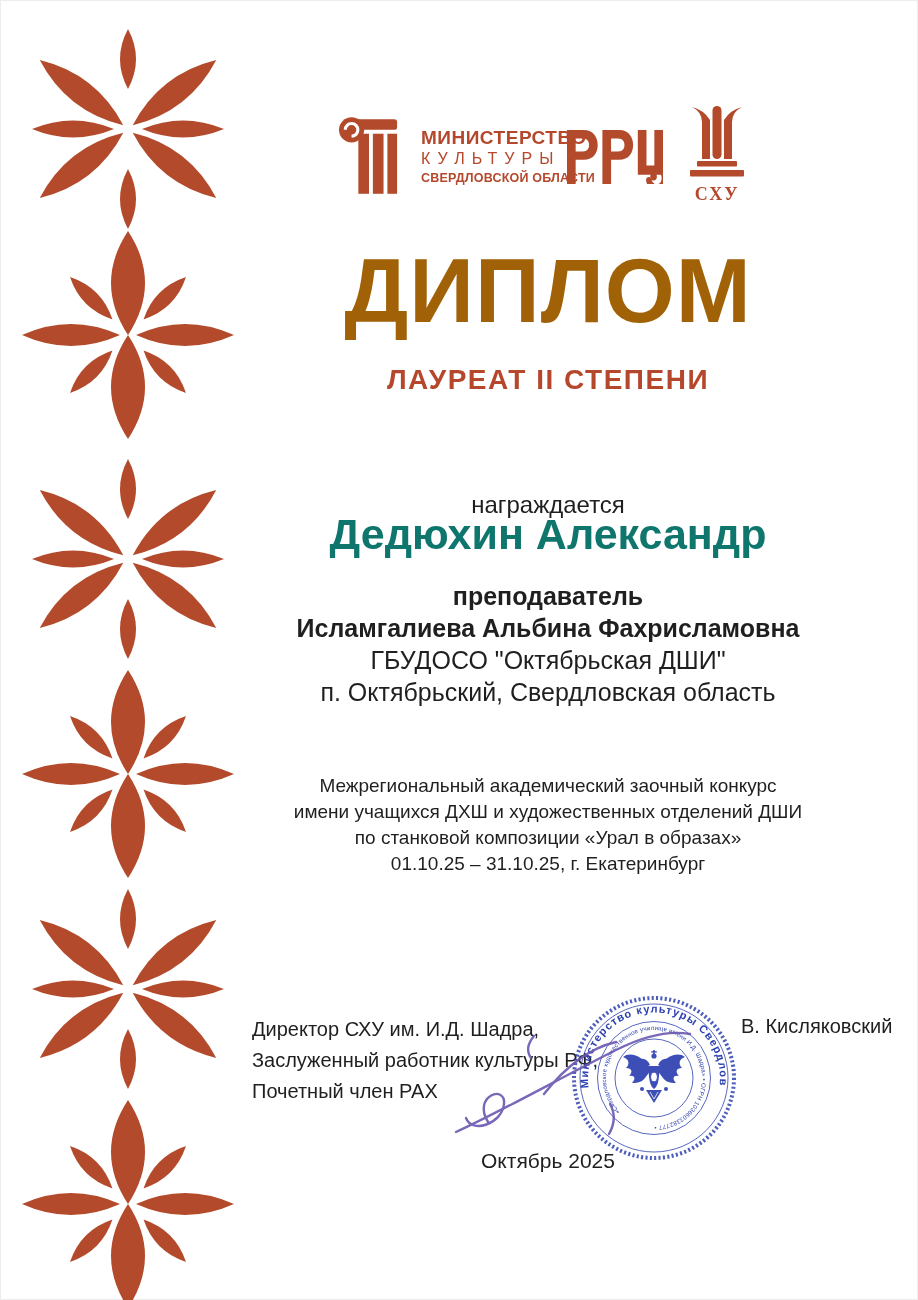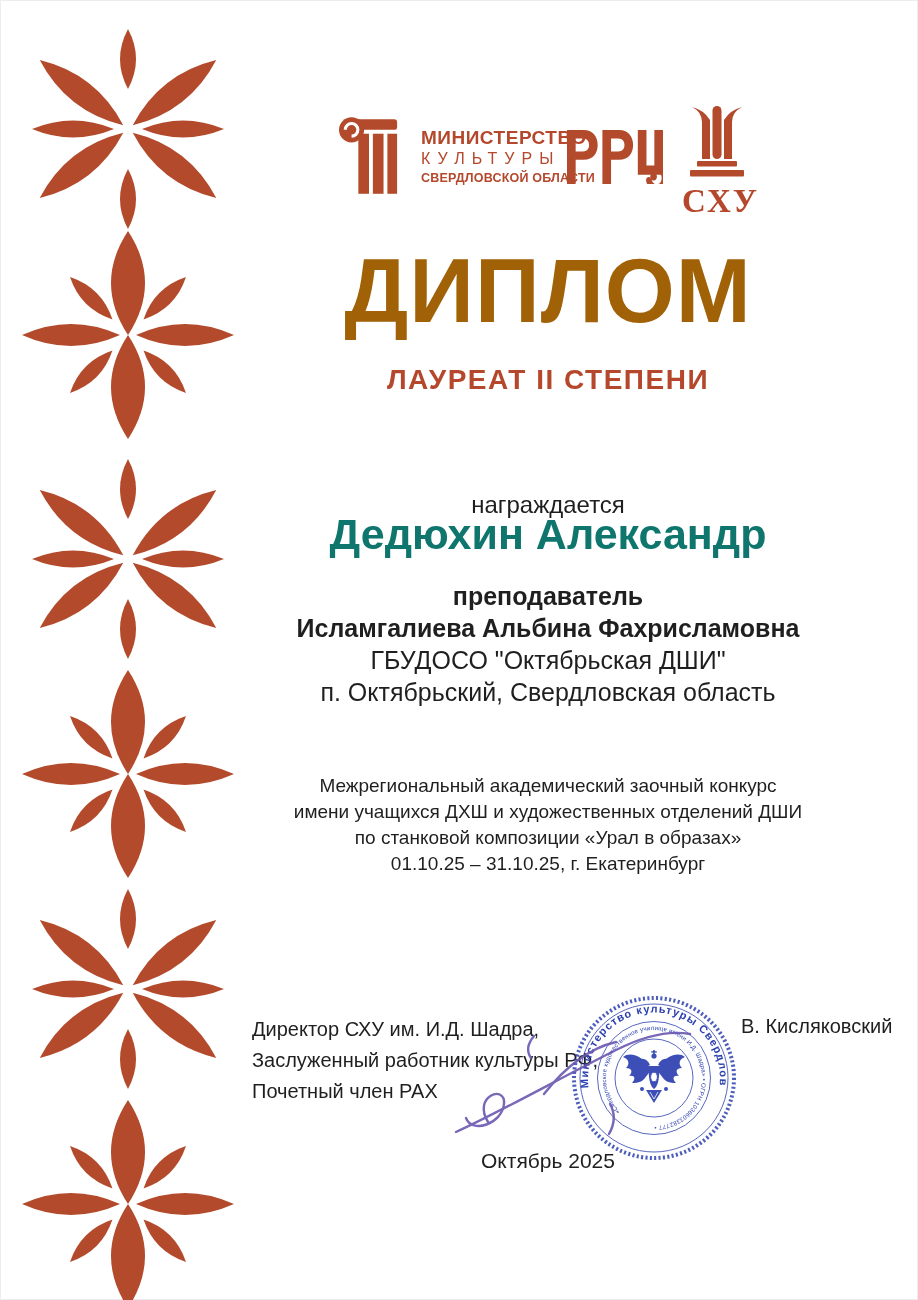--- a/index.html
+++ b/index.html
@@ -13,21 +13,21 @@
   .ornament{position:absolute;pointer-events:none;}
   
   .ministry{position:absolute;left:338px;top:116px;display:flex;align-items:flex-start;}
   .ministry-text{margin-left:21px;padding-top:12px;text-align:left;color:#b5482c;line-height:1;}
   .ministry-l1{font-size:19px;font-weight:700;letter-spacing:.5px;}
   .ministry-l2{font-size:16px;font-weight:400;letter-spacing:7px;margin-top:4px;}
   .ministry-l3{font-size:12.5px;font-weight:700;letter-spacing:.2px;margin-top:5px;}
   .rrc{position:absolute;left:567px;top:130px;}
   .shu{position:absolute;left:682px;top:104px;width:70px;text-align:center;}
   .shu-caption{font-family:"Liberation Serif","DejaVu Serif",serif;font-weight:700;
-    font-size:33px;color:#b5482c;letter-spacing:2px;margin-top:3px;line-height:1;}
+    font-size:18px;color:#b5482c;letter-spacing:2px;margin-top:3px;line-height:1;}
   
   .center-col{position:absolute;left:178px;width:740px;text-align:center;}
   .title{top:246px;font-size:90px;font-weight:700;color:#a16207;line-height:1;letter-spacing:1px;}
   .subtitle{top:366px;font-size:28px;font-weight:700;color:#b5482c;letter-spacing:1.5px;line-height:1;}
   .preamble{top:493px;font-size:24px;line-height:1;}
   .recipient{top:513px;font-size:43px;font-weight:700;color:#0f766e;line-height:1;}
   .details{top:580px;font-size:25px;line-height:32px;}
   .details .bold{font-weight:700;}
   .competition{top:773px;font-size:19px;line-height:26px;}
   .competition .bold{font-weight:400;}

